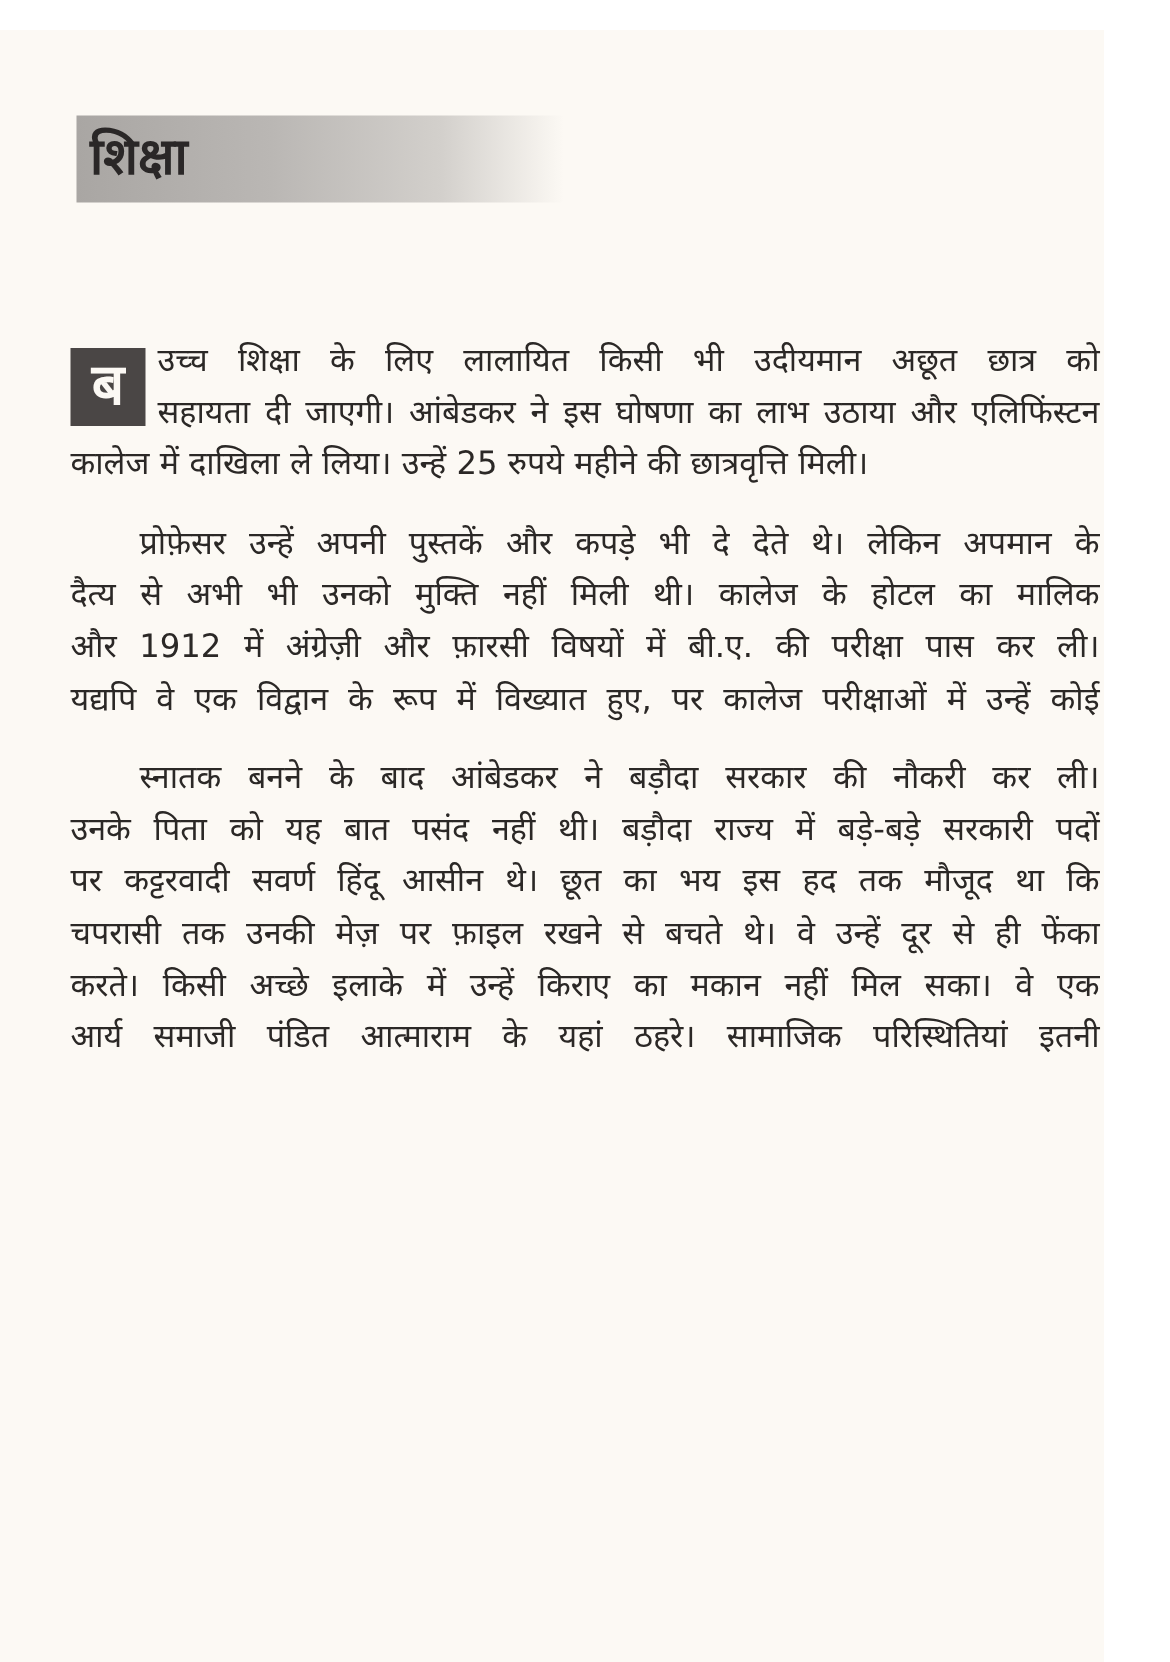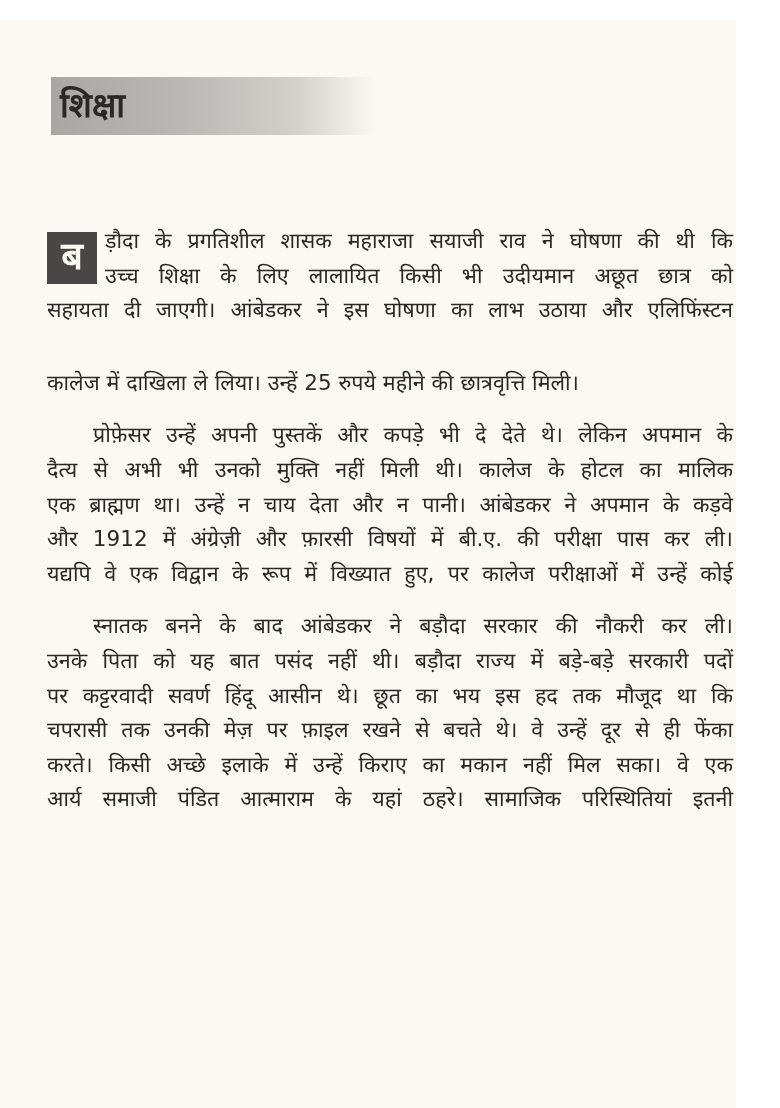--- a/index.html
+++ b/index.html
@@ -23,21 +23,21 @@
     position: absolute; left: 60px; top: 63px;
     font-size: 34px; font-weight: bold; color: #2a2727;
     line-height: 44px;
   }
   .body {
     position: absolute; left: 47px; top: 204px; width: 686px;
     font-size: 21.5px; line-height: 34.6px;
   }
   .para { margin: 0 0 18px 0; text-align: justify; }
   .line { display: block; text-align: justify; text-align-last: justify; white-space: nowrap; }
-  .line.last { text-align-last: left; margin-top: 38px; }
+  .line.last { text-align-last: left; }
   .dropcap {
     float: left;
     width: 50px; height: 52px;
     margin: 8px 8px 0 0;
     background: #4a4645;
     color: #fcf9f4;
     font-size: 38px; font-weight: bold;
     line-height: 48px; text-align: center;
   }
 </style>
@@ -46,30 +46,28 @@
 
 <div class="page">
 
   <div class="heading-bar"></div>
   <div class="heading-text">शिक्षा</div>
 
   <div class="body">
 
     <div class="para">
       <div class="dropcap">ब</div>
-      <span class="line">ड़ौदा के प्रगतिशील शासक महाराजा सयाजी राव ने घोषणा की थी कि</span>
       <span class="line">उच्च शिक्षा के लिए लालायित किसी भी उदीयमान अछूत छात्र को</span>
       <span class="line">सहायता दी जाएगी। आंबेडकर ने इस घोषणा का लाभ उठाया और एलिफिंस्टन</span>
       <span class="line last">कालेज में दाखिला ले लिया। उन्हें 25 रुपये महीने की छात्रवृत्ति मिली।</span>
     </div>
 
     <div class="para">
       <span class="line" style="padding-left:46px">प्रोफ़ेसर उन्हें अपनी पुस्तकें और कपड़े भी दे देते थे। लेकिन अपमान के</span>
       <span class="line">दैत्य से अभी भी उनको मुक्ति नहीं मिली थी। कालेज के होटल का मालिक</span>
-      <span class="line">एक ब्राह्मण था। उन्हें न चाय देता और न पानी। आंबेडकर ने अपमान के कड़वे</span>
       <span class="line">और 1912 में अंग्रेज़ी और फ़ारसी विषयों में बी.ए. की परीक्षा पास कर ली।</span>
       <span class="line">यद्यपि वे एक विद्वान के रूप में विख्यात हुए, पर कालेज परीक्षाओं में उन्हें कोई</span>
     </div>
 
     <div class="para">
       <span class="line" style="padding-left:46px">स्नातक बनने के बाद आंबेडकर ने बड़ौदा सरकार की नौकरी कर ली।</span>
       <span class="line">उनके पिता को यह बात पसंद नहीं थी। बड़ौदा राज्य में बड़े-बड़े सरकारी पदों</span>
       <span class="line">पर कट्टरवादी सवर्ण हिंदू आसीन थे। छूत का भय इस हद तक मौजूद था कि</span>
       <span class="line">चपरासी तक उनकी मेज़ पर फ़ाइल रखने से बचते थे। वे उन्हें दूर से ही फेंका</span>
       <span class="line">करते। किसी अच्छे इलाके में उन्हें किराए का मकान नहीं मिल सका। वे एक</span>

